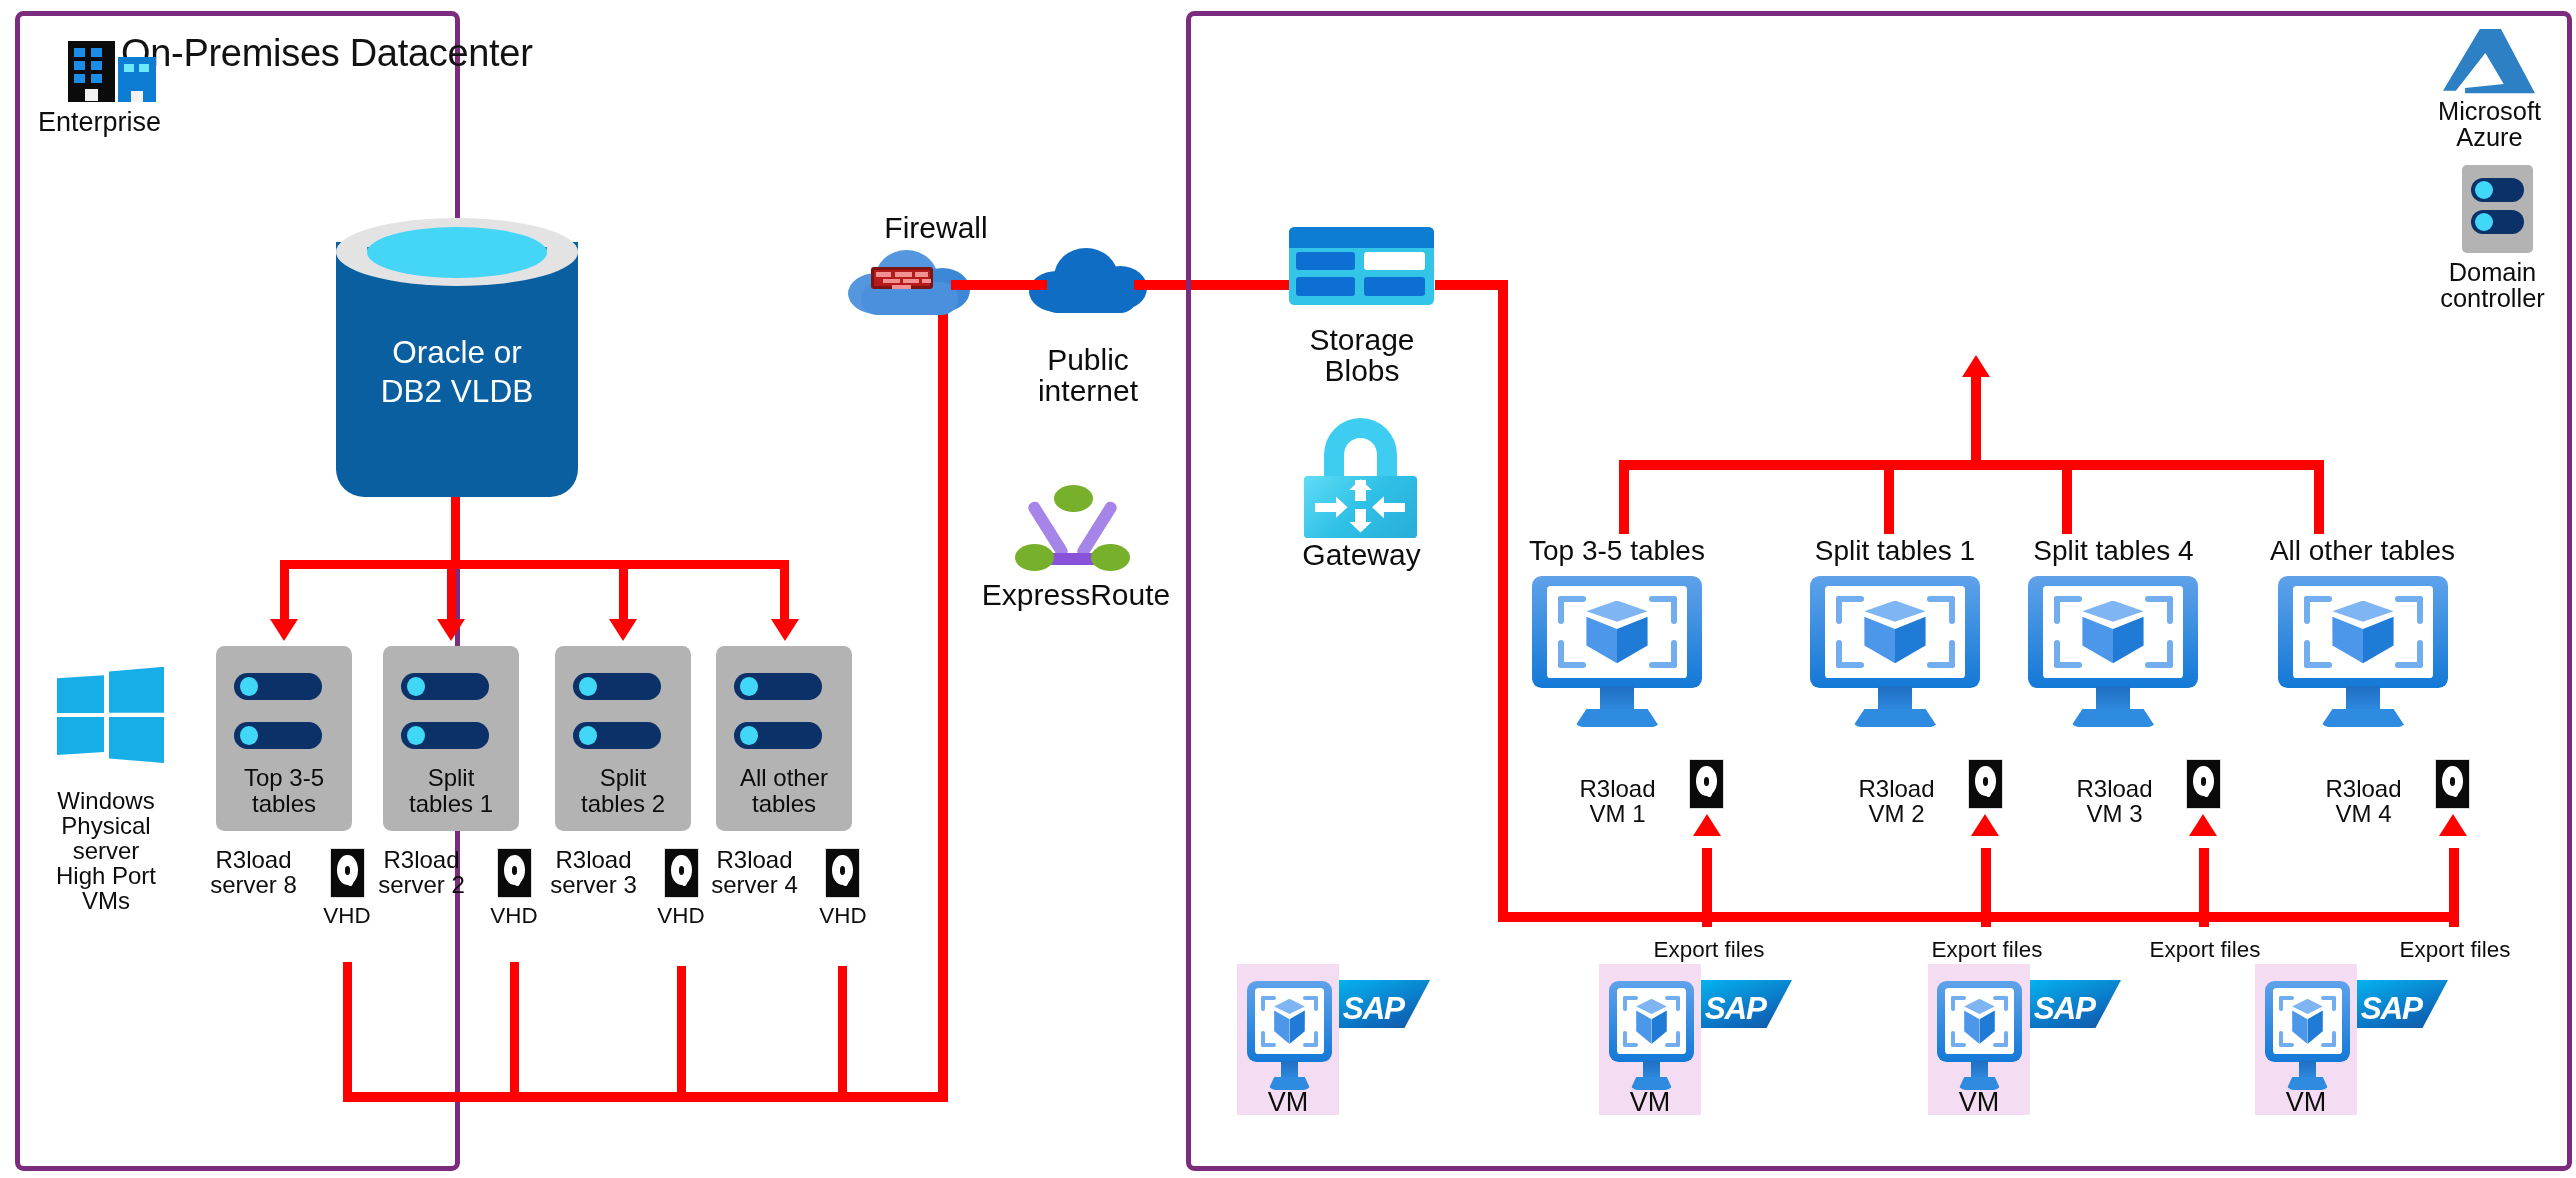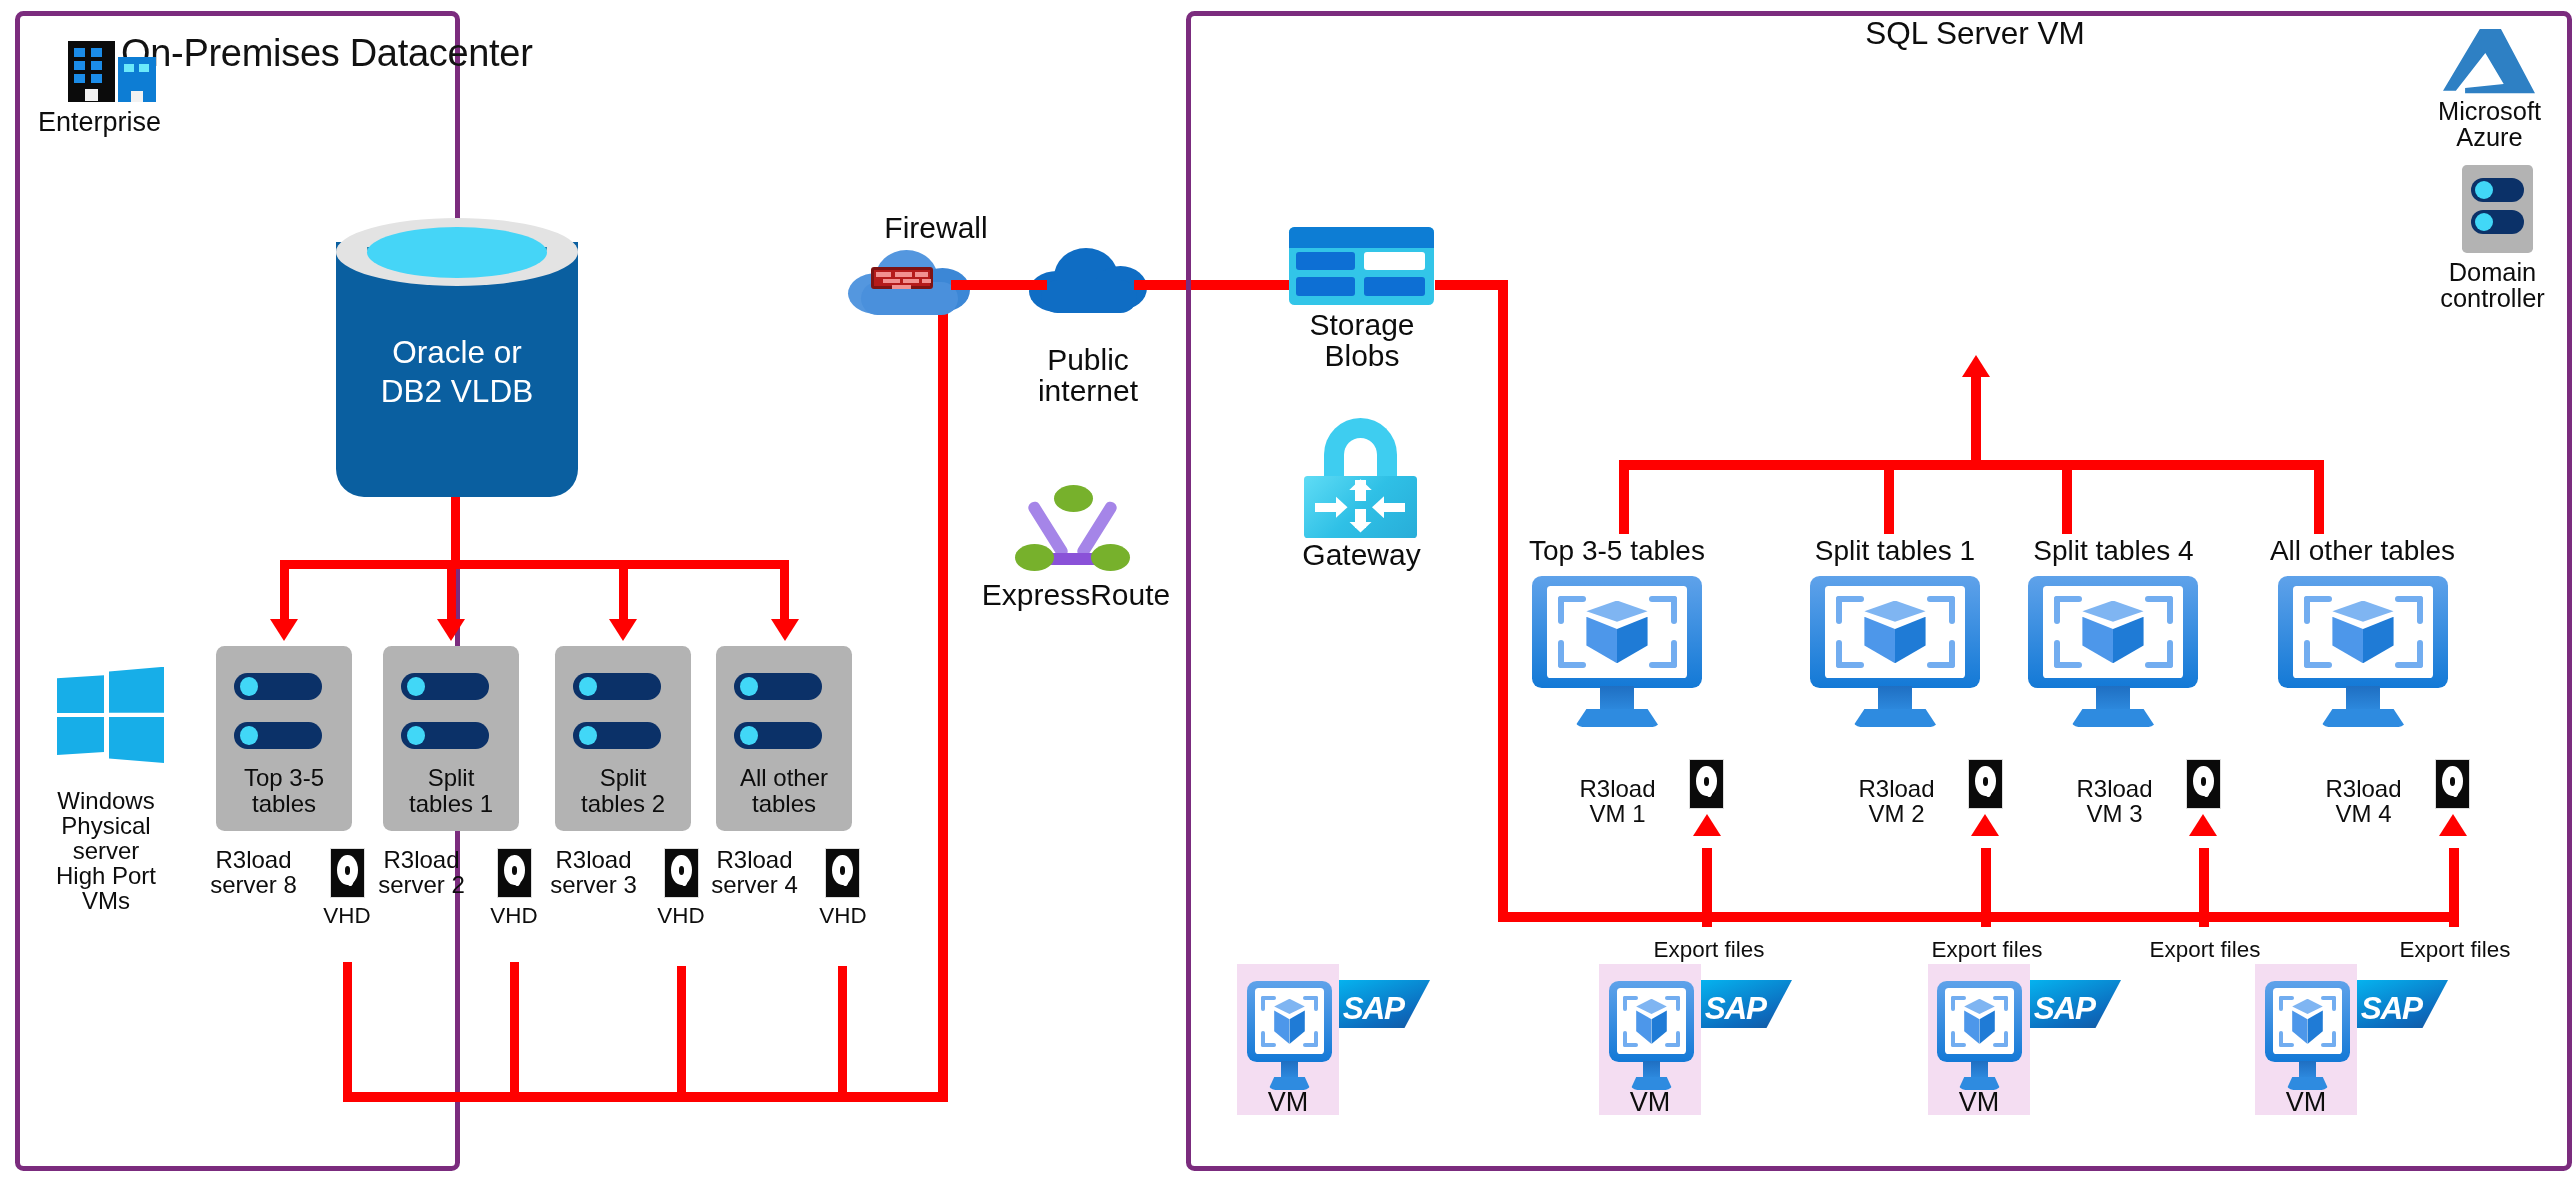--- a/index.html
+++ b/index.html
@@ -277,41 +277,40 @@
 
   <div class="panel" style="left:1186px;top:11px;width:1376px;height:1150px;"></div>
 
   <div class="stor" style="left:1289px;top:227px;width:145px;height:78px;">
     <div class="top"></div>
     <div class="cell" style="left:7.3px;top:25.4px;width:59px;height:18px;"></div>
     <div class="cell white" style="left:75px;top:25.4px;width:61px;height:18px;"></div>
     <div class="cell" style="left:7.3px;top:50px;width:59px;height:19.4px;"></div>
     <div class="cell" style="left:75px;top:50px;width:61px;height:19.4px;"></div>
   </div>
-  <div class="lbl big" style="left:1271px;top:309px;width:182px;">
+  <div class="lbl big" style="left:1271px;top:324px;width:182px;">
     <div>Storage</div>
     <div>Blobs</div>
   </div>
 
   <div class="gw" style="left:1304px;top:418px;width:113px;height:120px;">
     <div class="shack"></div>
     <div class="bd">
       <div class="ar" style="left:51px;top:4.8px;width:11px;height:20.6px;"></div>
       <div class="ar" style="left:45px;top:3.6px;width:23px;height:11px;clip-path:polygon(50% 0,100% 100%,0 100%);"></div>
       <div class="ar" style="left:51px;top:33px;width:11px;height:19.4px;"></div>
       <div class="ar" style="left:45px;top:46px;width:23px;height:11px;clip-path:polygon(0 0,100% 0,50% 100%);"></div>
       <div class="ar" style="left:11px;top:27px;width:23px;height:9.7px;"></div>
       <div class="ar" style="left:31.5px;top:20.6px;width:12px;height:22px;clip-path:polygon(0 0,100% 50%,0 100%);"></div>
       <div class="ar" style="left:78px;top:27px;width:23px;height:9.7px;"></div>
       <div class="ar" style="left:68px;top:20.6px;width:12px;height:22px;clip-path:polygon(100% 0,100% 100%,0 50%);"></div>
     </div>
   </div>
   <div class="lbl big" style="left:1289px;top:539px;width:145px;">Gateway</div>
 
-  <div class="lbl" style="left:1781px;top:17px;width:388px;font-size:31.5px;">SQL Server VM</div>
 
   <div class="redline" style="left:1971px;top:376px;width:9.7px;height:88px;"></div>
   <div class="arrow-up" style="left:1962px;top:355px;"></div>
   <div class="redline" style="left:1619px;top:460px;width:705px;height:9.7px;"></div>
   <div class="redline" style="left:1619px;top:460px;width:9.7px;height:74px;"></div>
   <div class="redline" style="left:1884px;top:460px;width:9.7px;height:74px;"></div>
   <div class="redline" style="left:2062px;top:460px;width:9.7px;height:74px;"></div>
   <div class="redline" style="left:2314px;top:460px;width:9.7px;height:74px;"></div>
 
   <div class="lbl" style="left:1496px;top:536px;width:242px;font-size:28px;">Top 3-5 tables</div>

